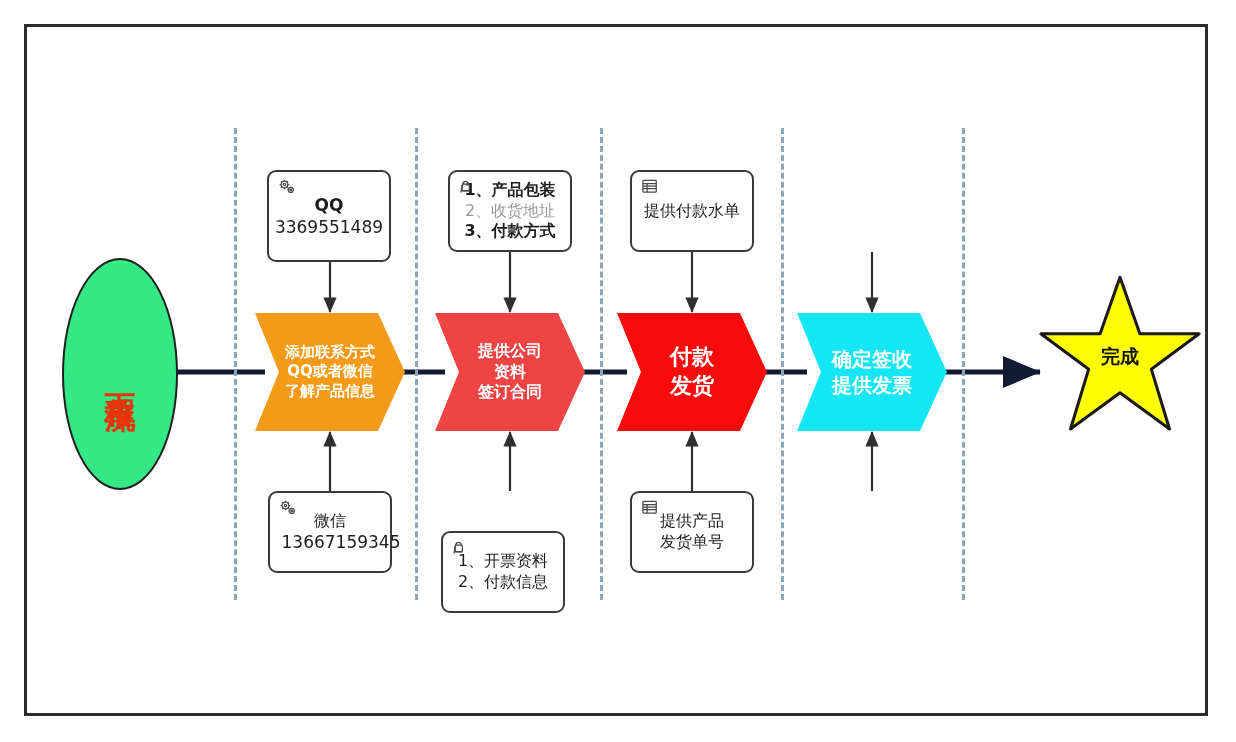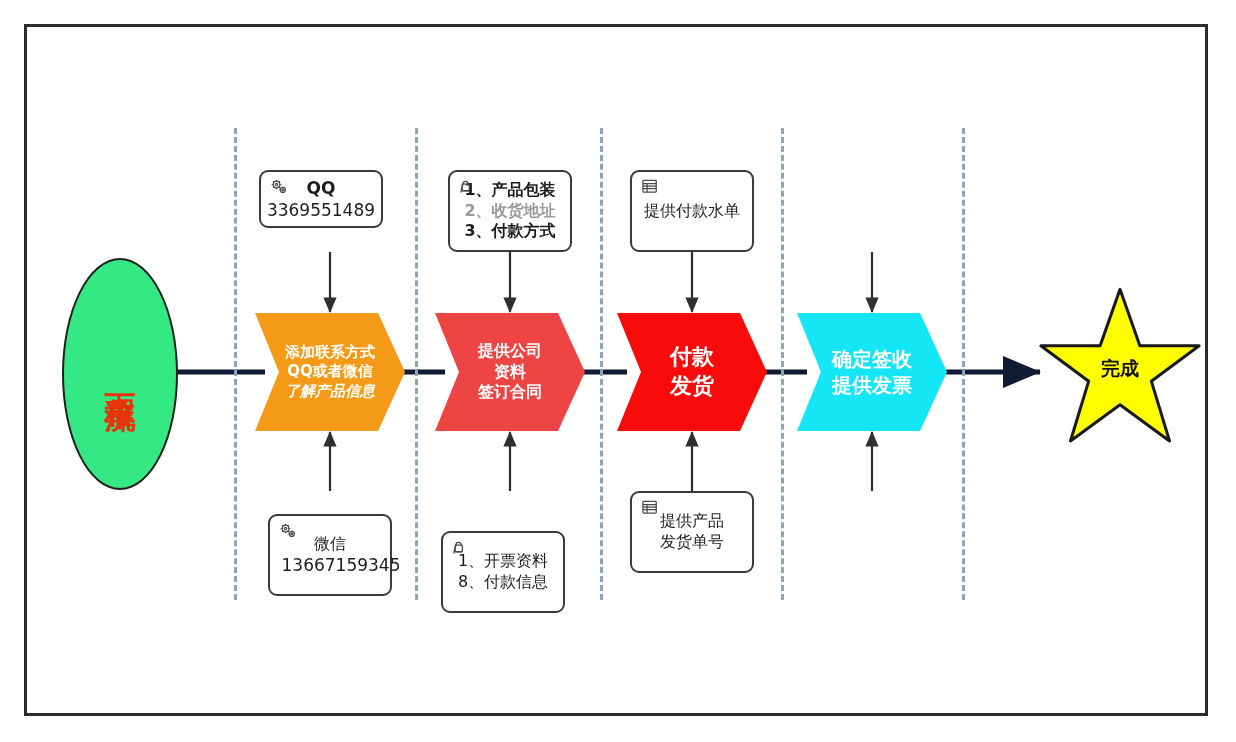--- a/index.html
+++ b/index.html
@@ -21,21 +21,21 @@
 
   
   .note{
     position:absolute;box-sizing:border-box;
     border:2px solid #3a3a3a;border-radius:9px;background:#ffffff;
     display:flex;flex-direction:column;align-items:center;justify-content:center;
   }
   .note .lines{display:flex;flex-direction:column;align-items:center;line-height:1.30;}
   .note .ln{white-space:nowrap;color:#1d1d1d;font-size:16px;}
   .note .ln.b{font-weight:bold;}
-  .note .ln.dim{color:#9a9a9a;font-weight:bold;}
+  .note .ln.dim{color:#9a9a9a;font-weight:normal;}
   .note .ln.lat{font-family:"DejaVu Sans","Liberation Sans",sans-serif;}
   .note-icon{position:absolute;left:7px;top:5px;width:22px;height:20px;}
 
   
   .chev{
     position:absolute;
     display:flex;flex-direction:column;align-items:center;justify-content:center;
     clip-path:polygon(0% 0%, 82% 0%, 100% 50%, 82% 100%, 0% 100%, 16% 50%);
     text-align:center;
   }
@@ -90,56 +90,56 @@
       <line x1="939" y1="372" x2="1040" y2="372" stroke="#101a33" stroke-width="5" marker-end="url(#ah)"></line>
     </svg>
 <div class="ellipse" style="left: 62px; top: 258px; width: 112px; height: 228px; background: rgb(52, 232, 131);">
       <div class="et" style="color: rgb(232, 52, 12);">下单流程</div>
     </div>
     <div class="divider" style="left: 234px; top: 128px; height: 472px; border-left-color: rgb(138, 166, 189);"></div>
     <div class="divider" style="left: 415px; top: 128px; height: 472px; border-left-color: rgb(138, 166, 189);"></div>
     <div class="divider" style="left: 600px; top: 128px; height: 472px; border-left-color: rgb(138, 166, 189);"></div>
     <div class="divider" style="left: 781px; top: 128px; height: 472px; border-left-color: rgb(138, 166, 189);"></div>
     <div class="divider" style="left: 962px; top: 128px; height: 472px; border-left-color: rgb(138, 166, 189);"></div>
-    <div class="note" style="left: 259px; top: 170px; width: 124px; height: 58px;">
+    <div class="note" style="left: 267px; top: 170px; width: 124px; height: 92px;">
       <span class="note-icon"><svg viewBox="0 0 24 24" width="22" height="20">
           <g fill="none" stroke="#4a4a4a" stroke-width="1.5">
             <circle cx="9" cy="9" r="4"></circle>
             <circle cx="9" cy="9" r="1.4"></circle>
             <path d="M9 3.2v1.5M9 13.3v1.5M3.2 9h1.5M13.3 9h1.5M5 5l1.1 1.1M11.9 11.9L13 13M13 5l-1.1 1.1M6.1 11.9L5 13"></path>
             <circle cx="16.5" cy="15.5" r="3"></circle>
             <circle cx="16.5" cy="15.5" r="1"></circle>
             <path d="M16.5 11.7v1.1M16.5 18.2v1.1M12.7 15.5h1.1M19.2 15.5h1.1"></path>
           </g>
         </svg></span>
       <div class="lines">
         <div class="ln b lat" style="font-size: 17px;">QQ</div>
         <div class="ln lat" style="font-size: 17px;">3369551489</div>
       </div>
     </div>
-    <div class="note" style="left: 268px; top: 491px; width: 124px; height: 82px; margin-top: 23px;">
+    <div class="note" style="left: 268px; top: 491px; width: 124px; height: 82px;">
       <span class="note-icon"><svg viewBox="0 0 24 24" width="22" height="20">
           <g fill="none" stroke="#4a4a4a" stroke-width="1.5">
             <circle cx="9" cy="9" r="4"></circle>
             <circle cx="9" cy="9" r="1.4"></circle>
             <path d="M9 3.2v1.5M9 13.3v1.5M3.2 9h1.5M13.3 9h1.5M5 5l1.1 1.1M11.9 11.9L13 13M13 5l-1.1 1.1M6.1 11.9L5 13"></path>
             <circle cx="16.5" cy="15.5" r="3"></circle>
             <circle cx="16.5" cy="15.5" r="1"></circle>
             <path d="M16.5 11.7v1.1M16.5 18.2v1.1M12.7 15.5h1.1M19.2 15.5h1.1"></path>
           </g>
         </svg></span>
       <div class="lines">
         <div class="ln">微信</div>
         <div class="ln lat" style="font-size: 17px; padding-left: 22px;">13667159345</div>
       </div>
     </div>
     <div class="chev" style="left: 255px; top: 313px; width: 150px; height: 118px; background: rgb(245, 154, 22);">
       <div class="ct" style="color: rgb(255, 255, 255); font-size: 15px;">添加联系方式</div>
       <div class="ct" style="color: rgb(255, 255, 255); font-size: 15px;">QQ或者微信</div>
-      <div class="ct" style="color: rgb(255, 255, 255); font-size: 15px; font-style: italic;">了解产品信息</div>
+      <div class="ct" style="color: rgb(255, 255, 255); font-size: 15px;">了解产品信息</div>
     </div>
     <div class="note" style="left: 448px; top: 170px; width: 124px; height: 82px;">
       <span class="note-icon"><svg viewBox="0 0 24 24" width="22" height="20">
           <g fill="none" stroke="#4a4a4a" stroke-width="1.6">
             <path d="M6 8.5a3.2 3.2 0 0 1 6.4 0"></path>
             <rect x="5" y="8.5" width="8.6" height="8" rx="1.2"></rect>
             <path d="M5 16.5h8.6"></path>
             <path d="M3.4 18.6L6 7.4"></path>
           </g>
         </svg></span>
@@ -153,21 +153,21 @@
       <span class="note-icon"><svg viewBox="0 0 24 24" width="22" height="20">
           <g fill="none" stroke="#4a4a4a" stroke-width="1.6">
             <path d="M6 8.5a3.2 3.2 0 0 1 6.4 0"></path>
             <rect x="5" y="8.5" width="8.6" height="8" rx="1.2"></rect>
             <path d="M5 16.5h8.6"></path>
             <path d="M3.4 18.6L6 7.4"></path>
           </g>
         </svg></span>
       <div class="lines">
         <div class="ln">1、开票资料</div>
-        <div class="ln">8、付款信息</div>
+        <div class="ln">2、付款信息</div>
       </div>
     </div>
     <div class="chev" style="left: 435px; top: 313px; width: 150px; height: 118px; background: #ef4444;">
       <div class="ct" style="color: rgb(255, 255, 255); font-size: 16px;">提供公司</div>
       <div class="ct" style="color: rgb(255, 255, 255); font-size: 16px;">资料</div>
       <div class="ct" style="color: rgb(255, 255, 255); font-size: 16px;">签订合同</div>
     </div>
     <div class="note" style="left: 630px; top: 491px; width: 124px; height: 82px;">
       <span class="note-icon"><svg viewBox="0 0 24 24" width="22" height="20">
           <g fill="none" stroke="#4a4a4a" stroke-width="1.5">
@@ -192,16 +192,16 @@
       </div>
     </div>
     <div class="chev" style="left: 617px; top: 313px; width: 150px; height: 118px; background: rgb(250, 11, 11);">
       <div class="ct" style="color: rgb(255, 255, 255); font-size: 22px;">付款</div>
       <div class="ct" style="color: rgb(255, 255, 255); font-size: 22px;">发货</div>
     </div>
     <div class="chev" style="left: 797px; top: 313px; width: 150px; height: 118px; background: rgb(20, 230, 245);">
       <div class="ct" style="color: rgb(255, 255, 255); font-size: 20px;">确定签收</div>
       <div class="ct" style="color: rgb(255, 255, 255); font-size: 20px;">提供发票</div>
     </div>
-    <div class="star" style="left: 1035px; top: 286px; width: 170px; height: 160px;"><svg viewBox="0 0 100 95" width="170" height="160">
+    <div class="star" style="left: 1035px; top: 274px; width: 170px; height: 160px;"><svg viewBox="0 0 100 95" width="170" height="160">
         <polygon points="50,2 61.8,35.5 97,35.5 68.6,56.5 79.4,92 50,70.5 20.6,92 31.4,56.5 3,35.5 38.2,35.5" fill="#ffff00" stroke="#1a1a1a" stroke-width="1.8" stroke-linejoin="round"></polygon>
       </svg><div class="stxt" style="color: rgb(18, 18, 18);">完成</div></div>
   </div>
 
 </body></html>

